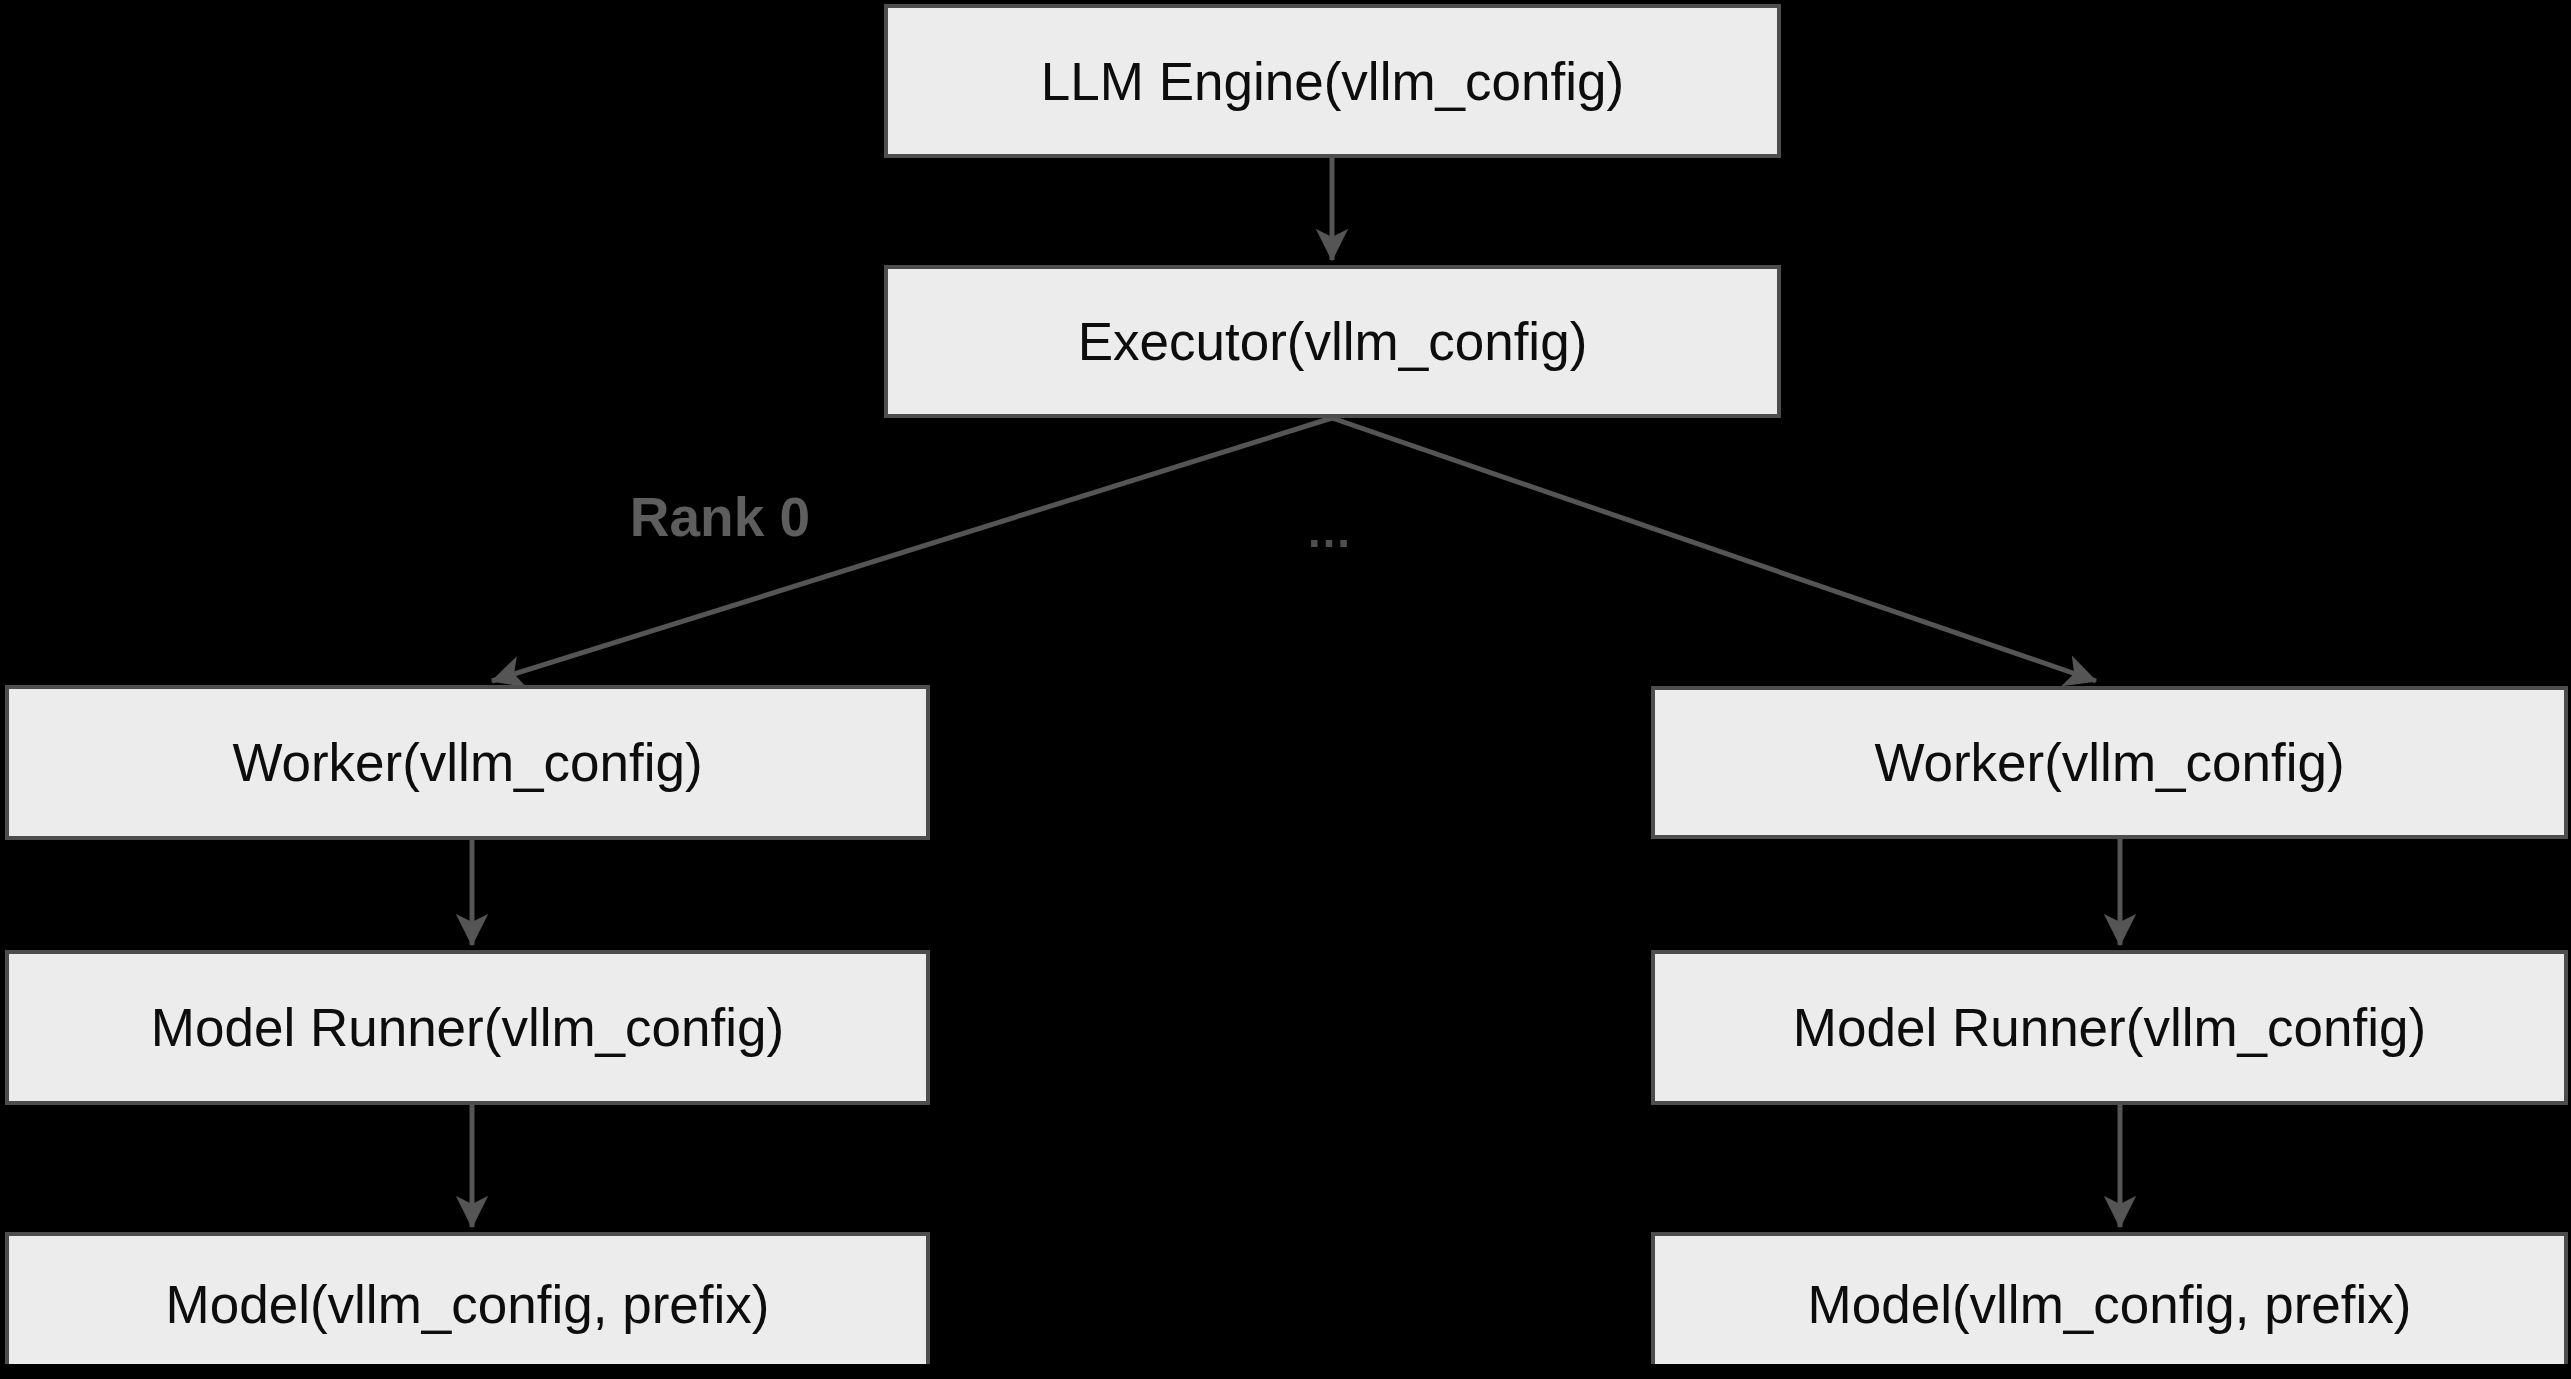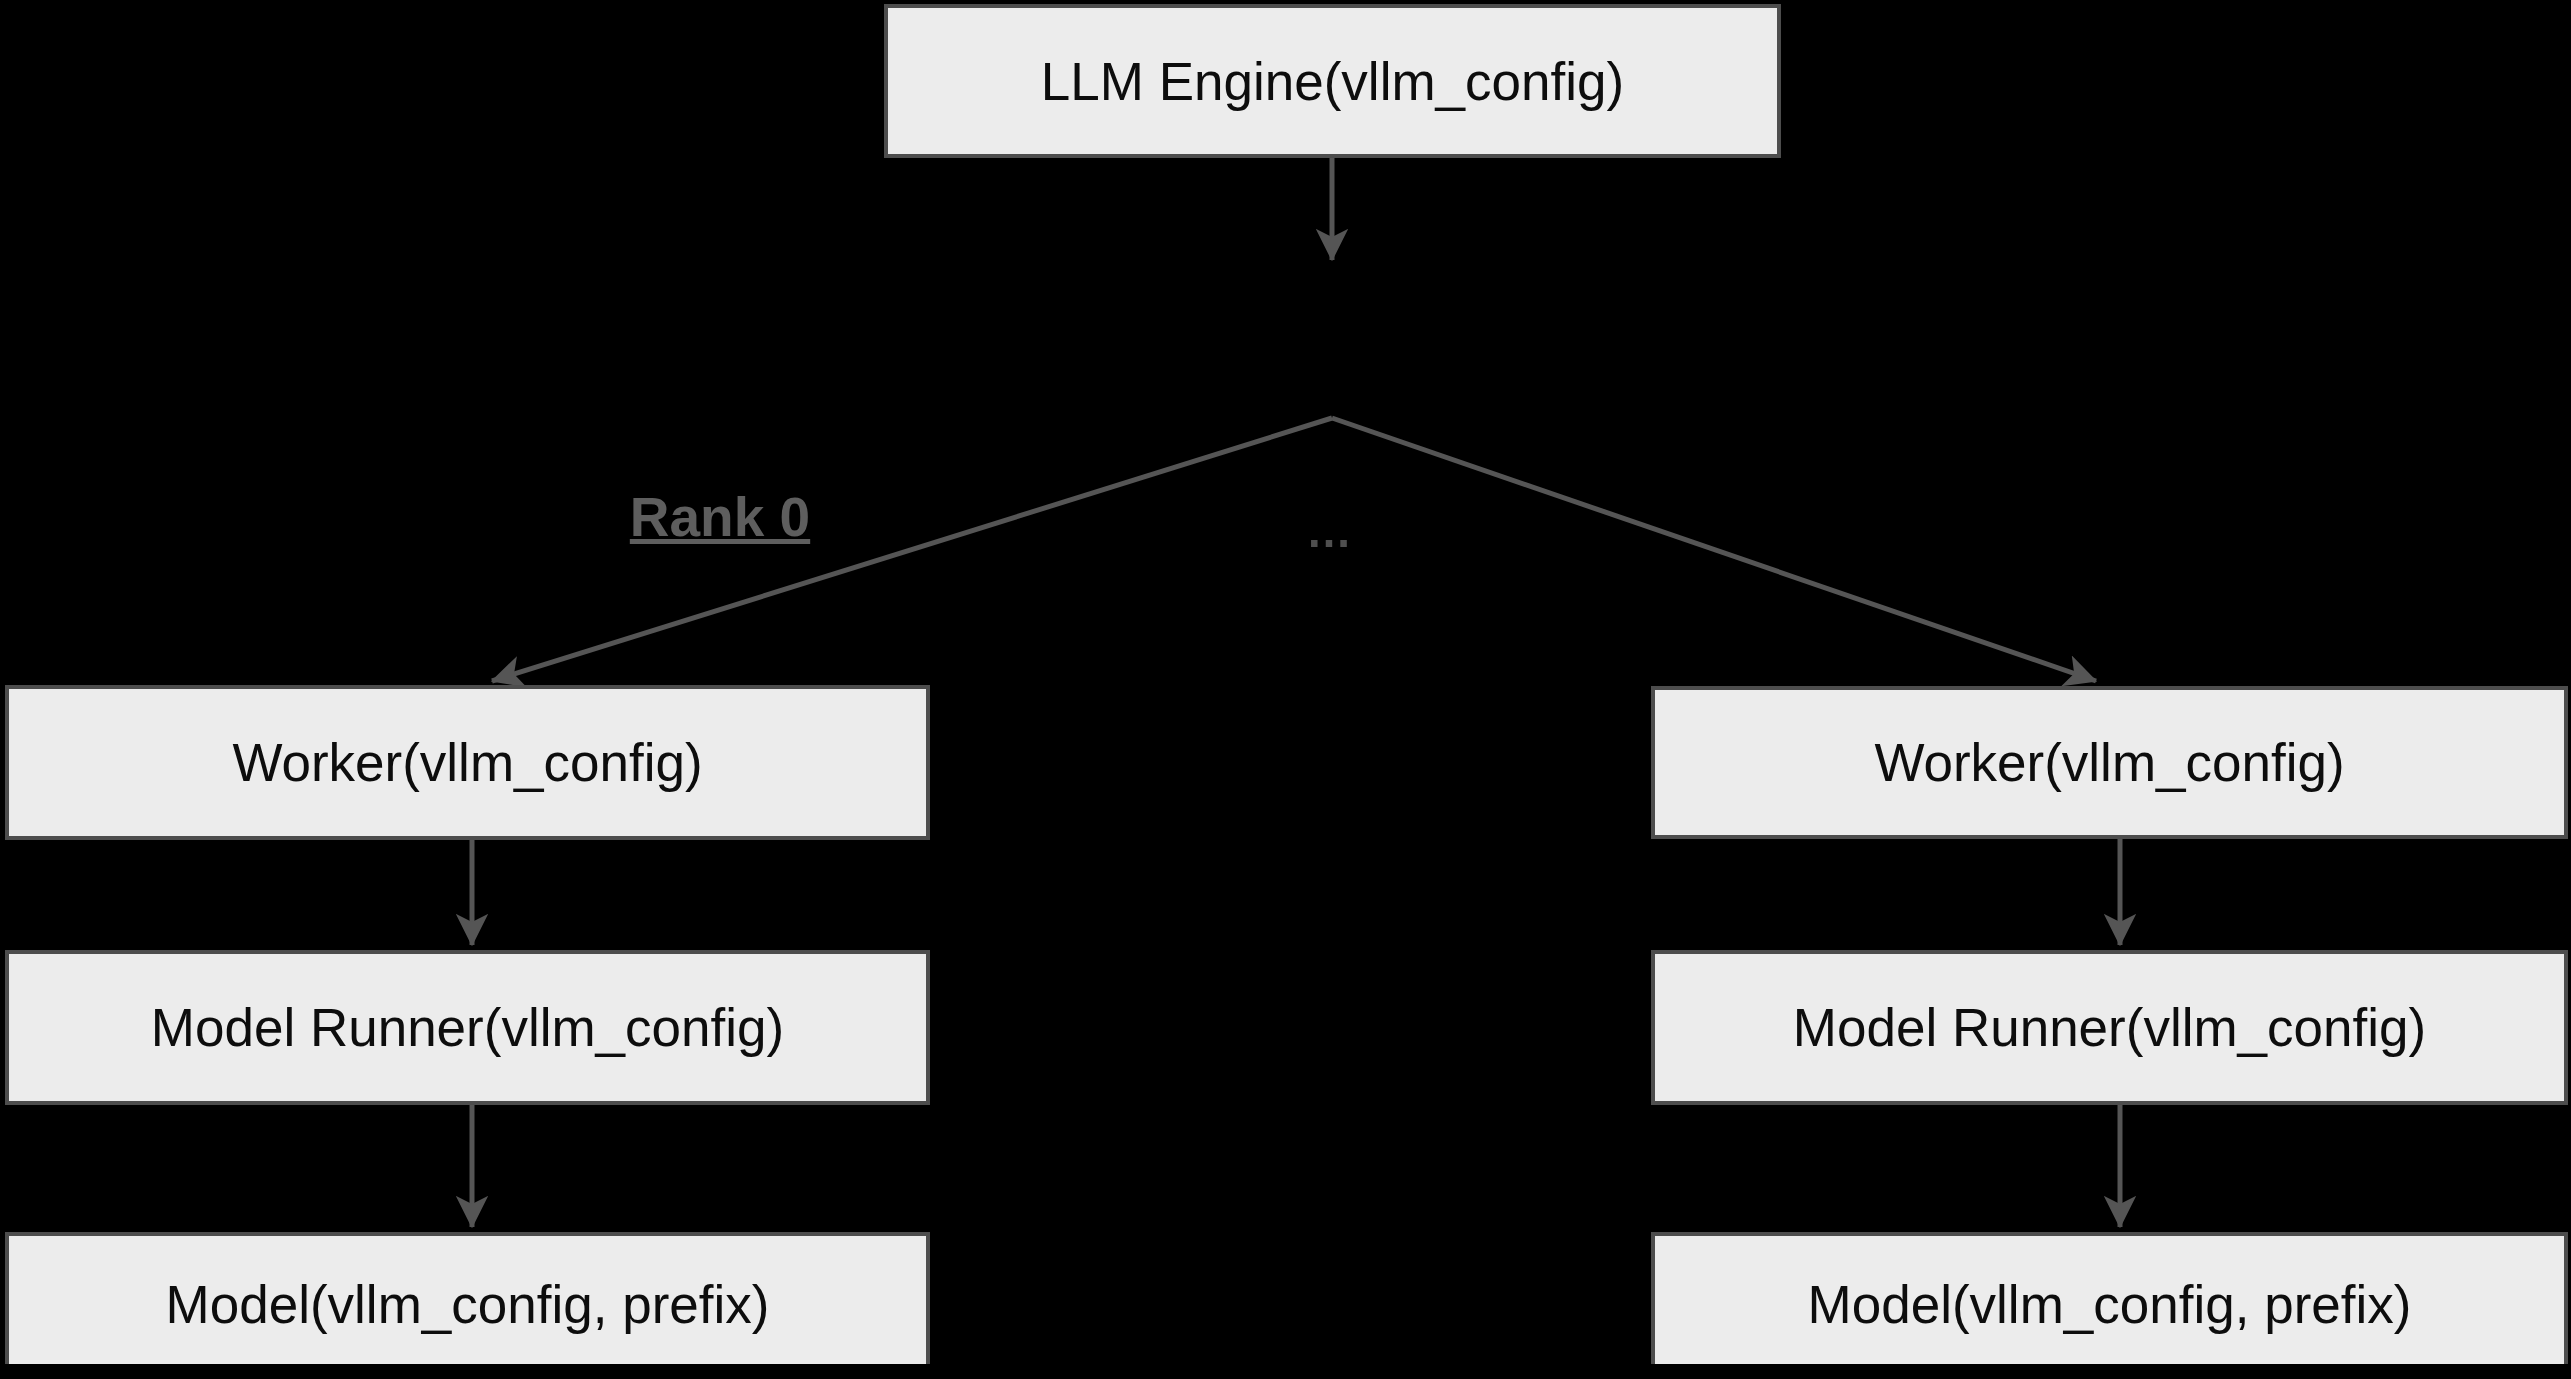--- a/index.html
+++ b/index.html
@@ -49,21 +49,21 @@
   .n-model-right      { left: 1651px; top: 1232px; width: 917px; height: 144px; }
 
   .edge-label {
     position: absolute;
     transform: translate(-50%, -50%);
     color: #5e5e5e;
     font-size: 55px;
     font-weight: bold;
     white-space: nowrap;
   }
-  .el-rank0    { left: 720px;  top: 517px; text-decoration: underline; }
+  .el-rank0    { left: 720px;  top: 517px; }
   .el-ellipsis { left: 1330px; top: 531px; font-size: 46px; color: #4f4f4f; letter-spacing: 2px; }
   .el-rankN    { left: 1969px; top: 517px; }
 
   .edge {
     stroke: #555555;
     stroke-width: 5px;
     fill: none;
   }
 </style>
 </head>
@@ -83,20 +83,23 @@
     <path class="edge" d="M 472 840 L 472 945" marker-end="url(#arrow)"></path>
     <path class="edge" d="M 472 1105 L 472 1227" marker-end="url(#arrow)"></path>
     <path class="edge" d="M 2120 839 L 2120 945" marker-end="url(#arrow)"></path>
     <path class="edge" d="M 2120 1105 L 2120 1227" marker-end="url(#arrow)"></path>
   </svg>
 
   <div class="node n-llm-engine">
     <span class="label">LLM Engine(vllm_config)</span>
   </div>
 
+  <div class="node n-executor">
+    <span class="label">Executor(vllm_config)</span>
+  </div>
 
   <div class="node n-worker-left">
     <span class="label">Worker(vllm_config)</span>
   </div>
 
   <div class="node n-model-runner-left">
     <span class="label">Model Runner(vllm_config)</span>
   </div>
 
   <div class="node n-model-left">

